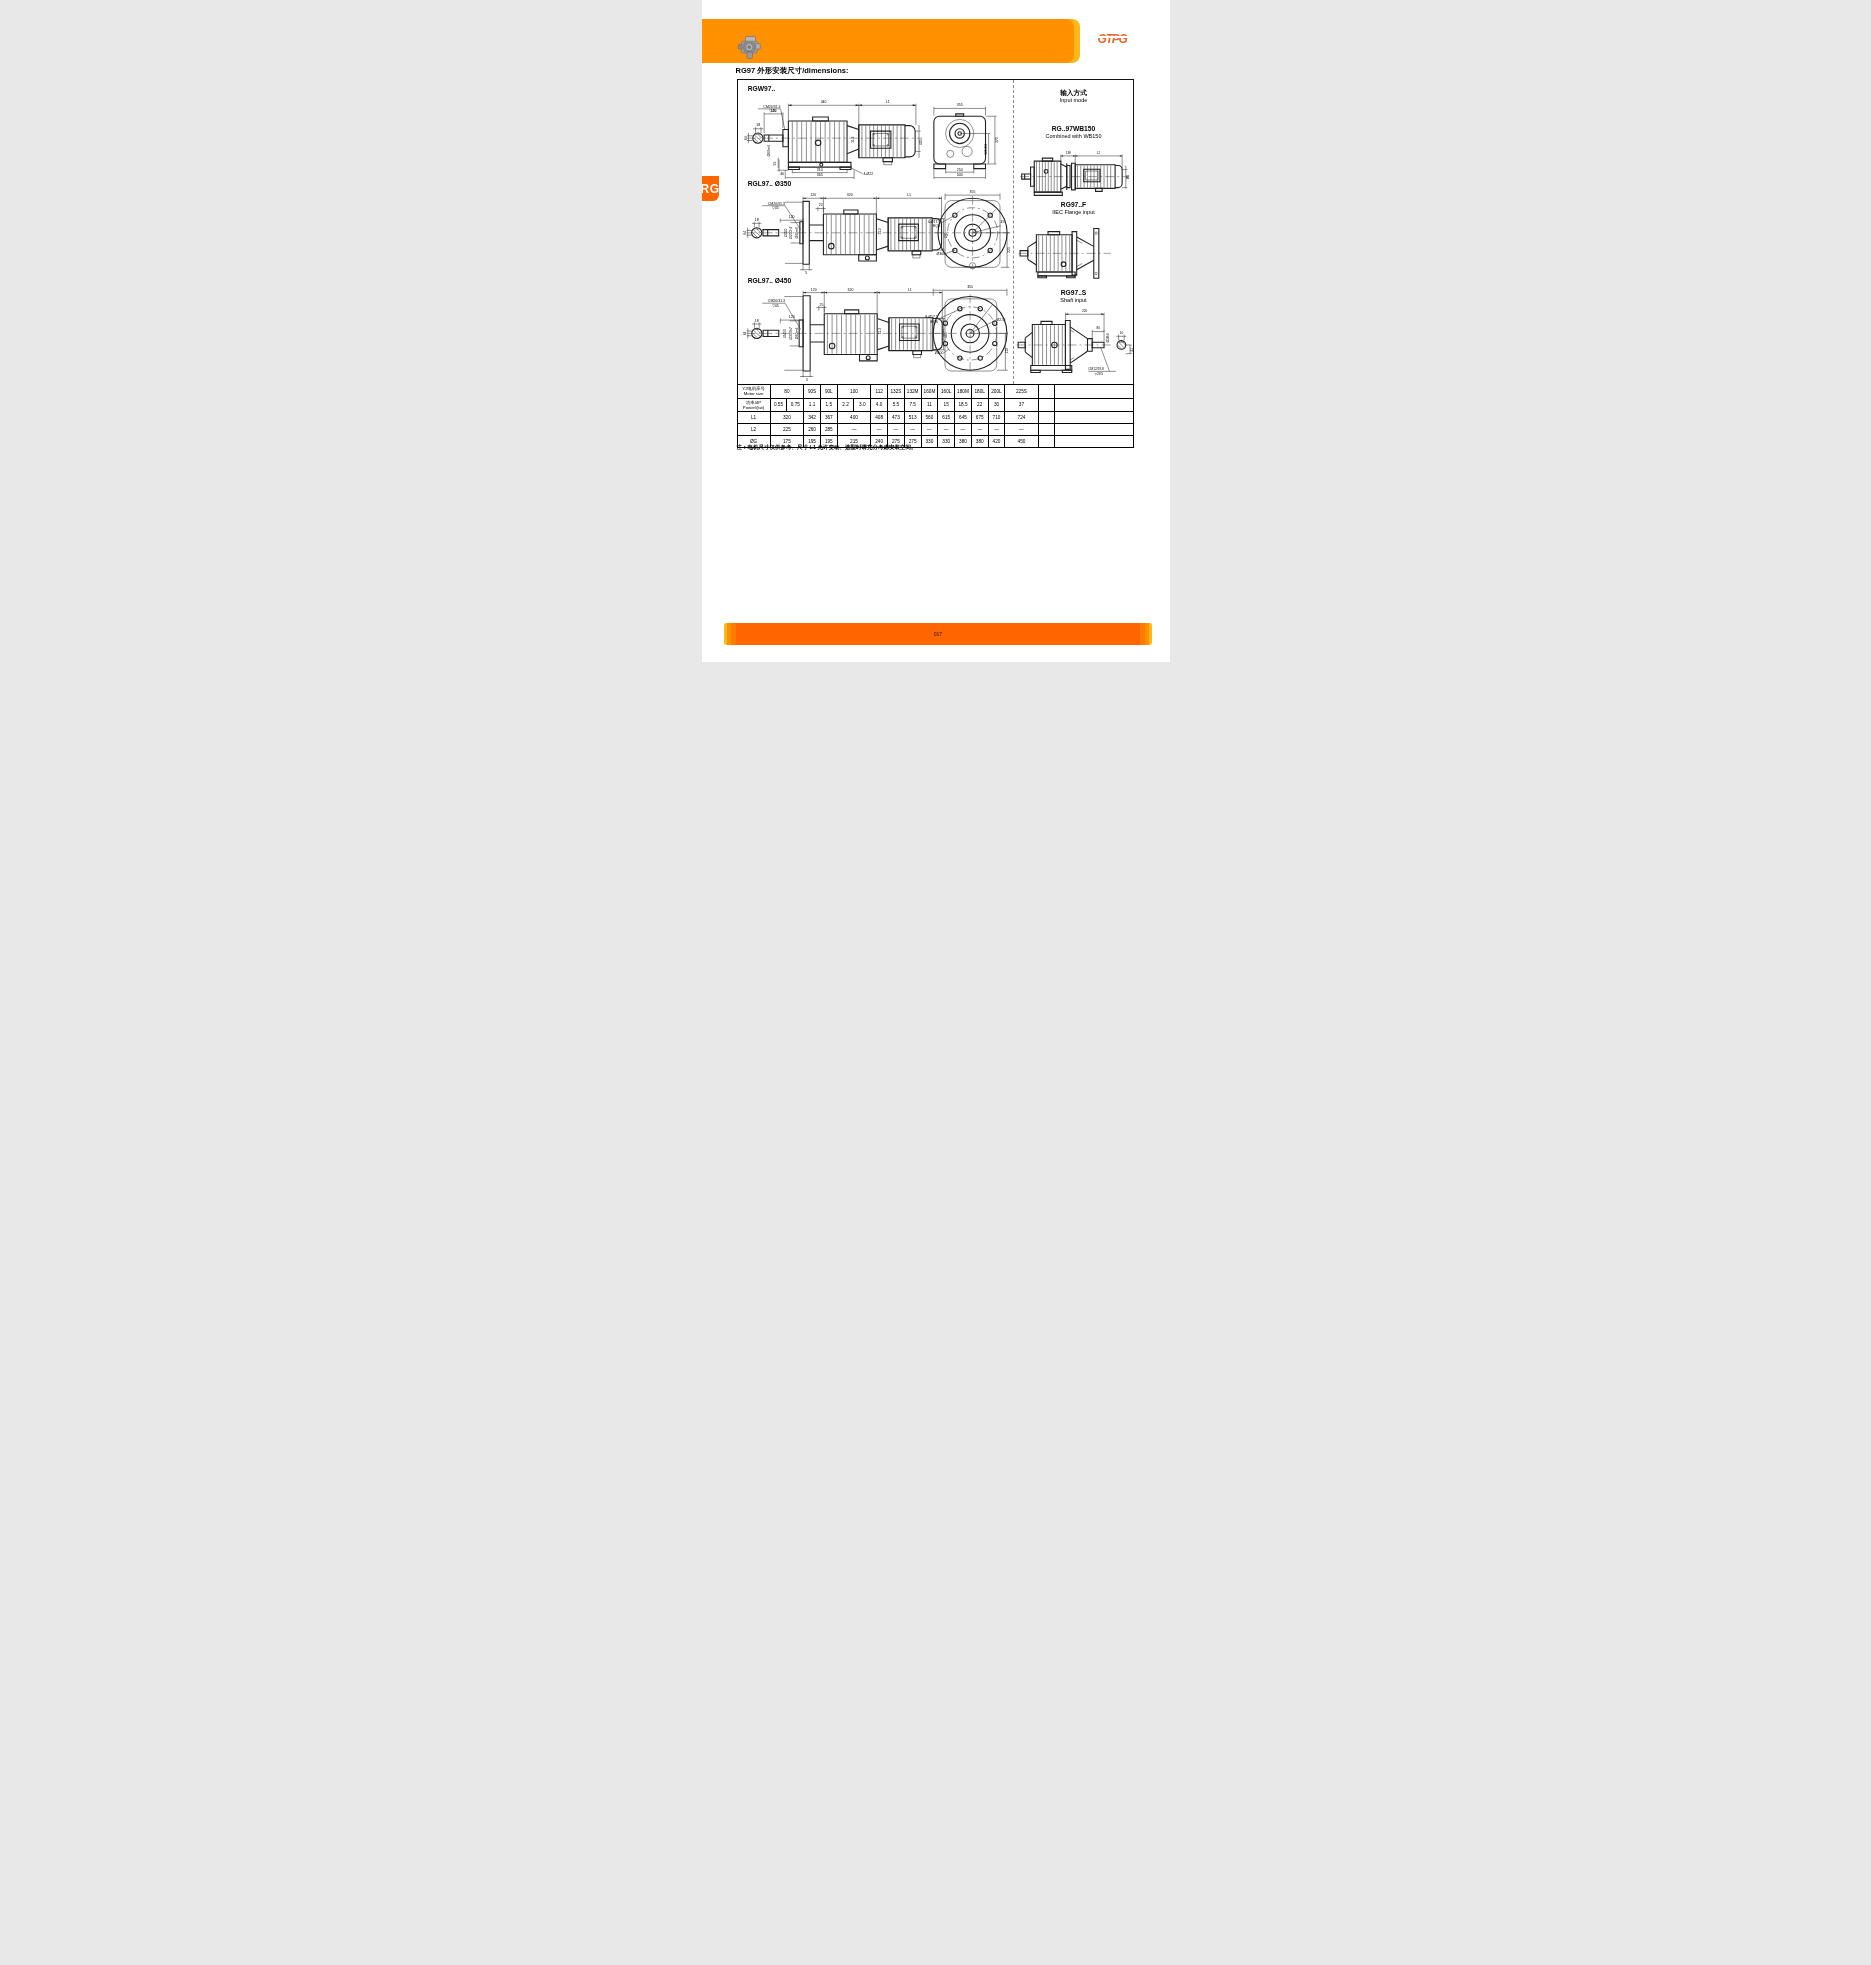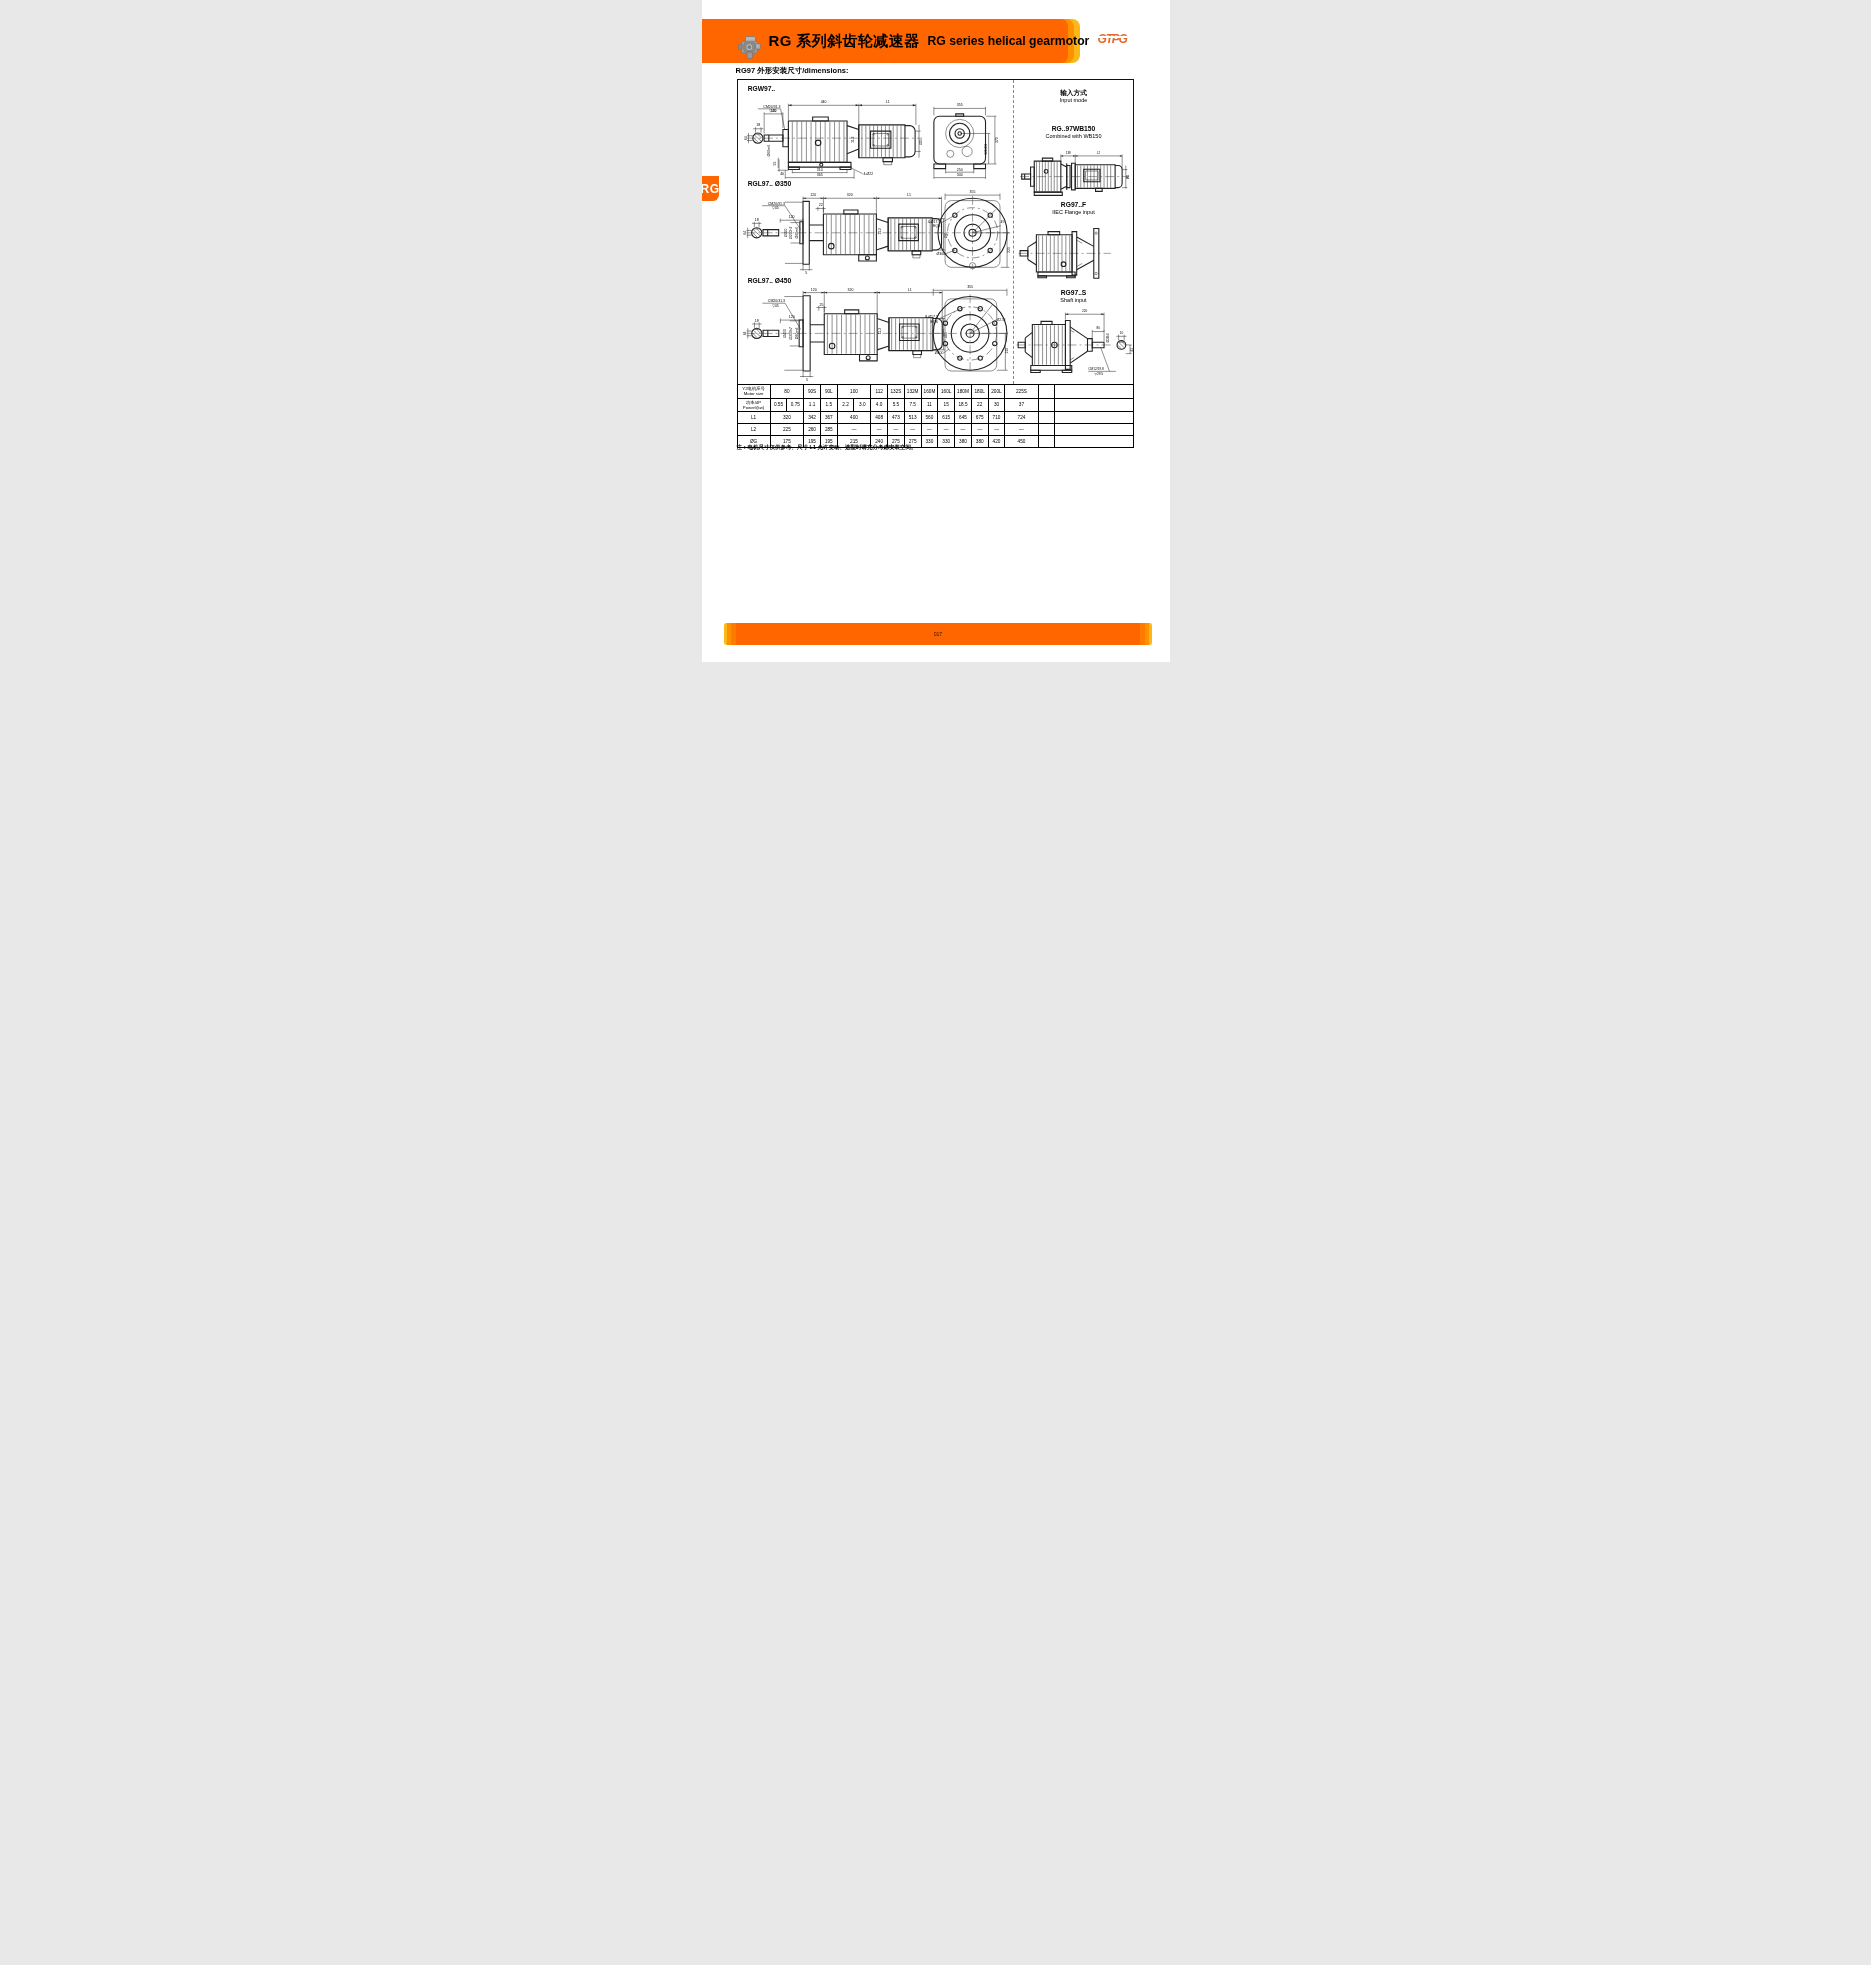--- a/index.html
+++ b/index.html
@@ -72,26 +72,20 @@
     display:flex;align-items:center;justify-content:center;}
   .footer span{font-size:5.1px;color:#1a1a1a;}
 </style>
 </head>
 <body>
 
 <div class="page">
 
   <div class="banner-layer banner-gold"></div>
   <div class="banner-layer banner-mid"></div>
-  <div class="banner-layer banner-main">
-    <div class="banner-title">
-      <span class="t-cn">RG 系列斜齿轮减速器</span>
-      <span class="t-en">RG series helical gearmotor</span>
-    </div>
-  </div>
 
   <svg class="photo" width="29" height="25" viewBox="0 0 74 64">
     <g stroke="#777" stroke-width="0.8">
       <rect x="24" y="4" width="26" height="18" rx="3" fill="#b9b9b9"></rect>
       <rect x="14" y="16" width="40" height="30" rx="4" fill="#a3a3a3"></rect>
       <rect x="20" y="20" width="28" height="22" rx="3" fill="#8e8e8e"></rect>
       <circle cx="34" cy="31" r="9" fill="#c2c2c2"></circle>
       <circle cx="34" cy="31" r="4" fill="#7d7d7d"></circle>
       <rect x="28" y="44" width="14" height="16" rx="2" fill="#9b9b9b"></rect>
       <rect x="6" y="24" width="10" height="12" rx="2" fill="#8a8a8a"></rect>

